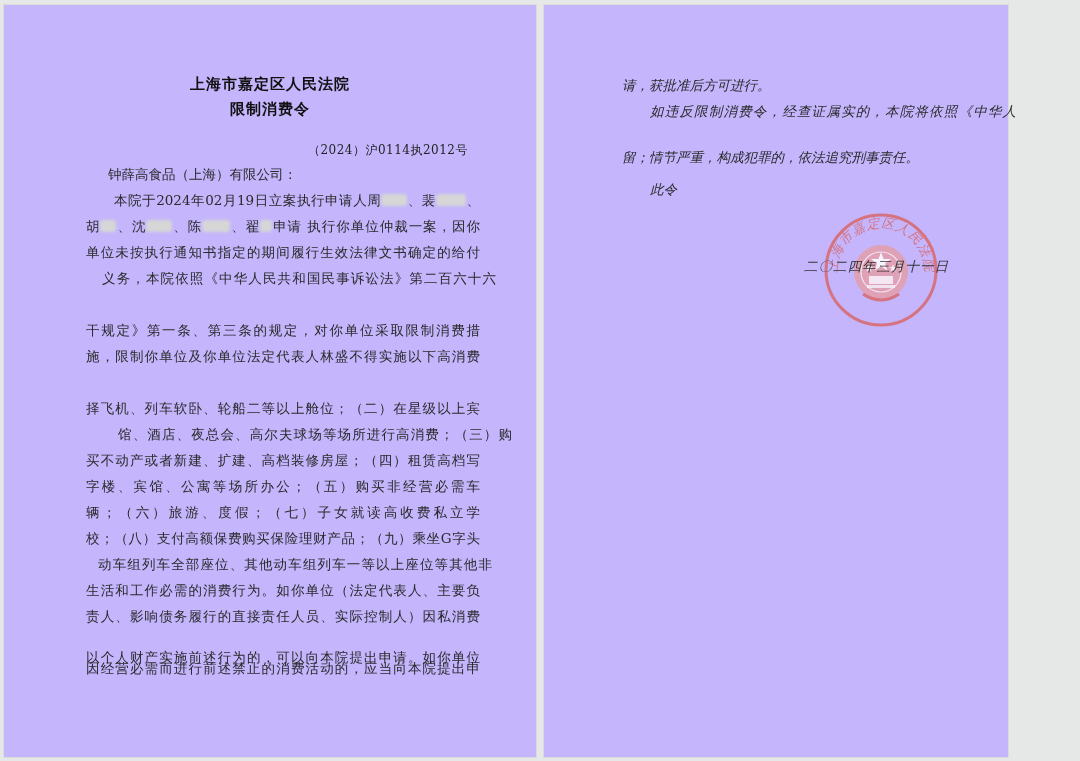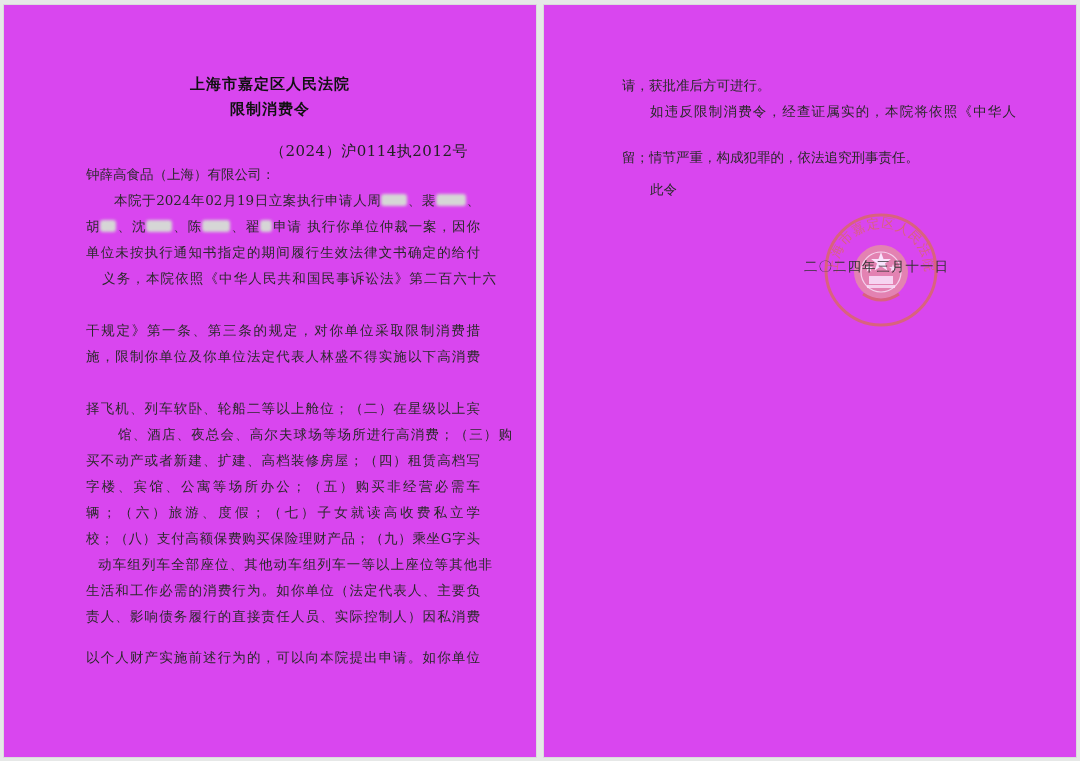--- a/index.html
+++ b/index.html
@@ -8,37 +8,37 @@
     background: #e6e8e7;
     position: relative;
     overflow: hidden;
     font-family: "DejaVu Serif", "Liberation Serif", serif;
     color: #222;
   }
   .page {
     position: absolute;
     top: 5px;
     height: 752px;
-    background: #d946ef;
+    background: #c4b5fd;
     box-shadow: 0 0 0 1px #d9dcdb;
   }
   #page-left { left: 4px; width: 532px; }
-  #page-right { left: 544px; width: 532px; }
+  #page-right { left: 544px; width: 464px; font-style: italic; }
 
   .title {
     position: absolute; left: 0; right: 0;
     text-align: center;
     font-size: 15px; font-weight: bold;
     letter-spacing: 1px;
     color: #111;
   }
   .case-no {
     position: absolute;
     right: 68px;
-    font-size: 15px;
+    font-size: 12px;
     letter-spacing: 0.5px;
   }
   .line {
     position: absolute;
     left: 82px;
     width: 394px;
     font-size: 13.5px;
     height: 20px;
     line-height: 20px;
     white-space: nowrap;
@@ -77,21 +77,21 @@
   }
 </style>
 </head>
 <body>
 
 <div class="page" id="page-left">
   <div class="title" style="top:70px;">上海市嘉定区人民法院</div>
   <div class="title" style="top:95px;">限制消费令</div>
   <div class="case-no" style="top:137px;">（2024）沪0114执2012号</div>
 
-  <div class="line short" style="top:159px;">钟薛高食品（上海）有限公司：</div>
+  <div class="line short" style="top:159px;margin-left:22px;">钟薛高食品（上海）有限公司：</div>
 
   <div class="line indent" style="top:185px;">
     <span>本院于2024年02月19日立案执行申请人周</span><span class="blur" style="width:26px"></span><span>、裴</span><span class="blur" style="width:30px"></span><span>、</span>
   </div>
   <div class="line" style="top:211px;">
     <span>胡</span><span class="blur" style="width:16px"></span><span>、沈</span><span class="blur" style="width:26px"></span><span>、陈</span><span class="blur" style="width:28px"></span><span>、翟</span><span class="blur" style="width:12px"></span><span>申请 执行你单位仲裁一案，因你</span>
   </div>
   <div class="line" style="top:237px;">单位未按执行通知书指定的期间履行生效法律文书确定的给付</div>
   <div class="line" style="top:263px;margin-left:16px;">义务，本院依照《中华人民共和国民事诉讼法》第二百六十六</div>
   <div class="line" style="top:315px;">干规定》第一条、第三条的规定，对你单位采取限制消费措</div>
@@ -99,20 +99,21 @@
   <div class="line" style="top:393px;">择飞机、列车软卧、轮船二等以上舱位；（二）在星级以上宾</div>
   <div class="line" style="top:419px;margin-left:32px;">馆、酒店、夜总会、高尔夫球场等场所进行高消费；（三）购</div>
   <div class="line" style="top:445px;">买不动产或者新建、扩建、高档装修房屋；（四）租赁高档写</div>
   <div class="line" style="top:471px;">字楼、宾馆、公寓等场所办公；（五）购买非经营必需车</div>
   <div class="line" style="top:497px;">辆；（六）旅游、度假；（七）子女就读高收费私立学</div>
   <div class="line" style="top:523px;">校；（八）支付高额保费购买保险理财产品；（九）乘坐G字头</div>
   <div class="line" style="top:549px;margin-left:12px;">动车组列车全部座位、其他动车组列车一等以上座位等其他非</div>
   <div class="line" style="top:575px;">生活和工作必需的消费行为。如你单位（法定代表人、主要负</div>
   <div class="line" style="top:601px;">责人、影响债务履行的直接责任人员、实际控制人）因私消费</div>
   <div class="line" style="top:642px;">以个人财产实施前述行为的，可以向本院提出申请。如你单位</div>
+  <div class="line" style="top:653px;">因经营必需而进行前述禁止的消费活动的，应当向本院提出申</div>
 </div>
 
 <div class="page" id="page-right">
   <div class="line short" style="top:70px;">请，获批准后方可进行。</div>
   <div class="line indent" style="top:96px;">如违反限制消费令，经查证属实的，本院将依照《中华人</div>
   <div class="line short" style="top:142px;">留；情节严重，构成犯罪的，依法追究刑事责任。</div>
   <div class="line indent short" style="top:174px;">此令</div>
 
   <svg class="stamp" viewBox="0 0 116 116">
     <defs>

